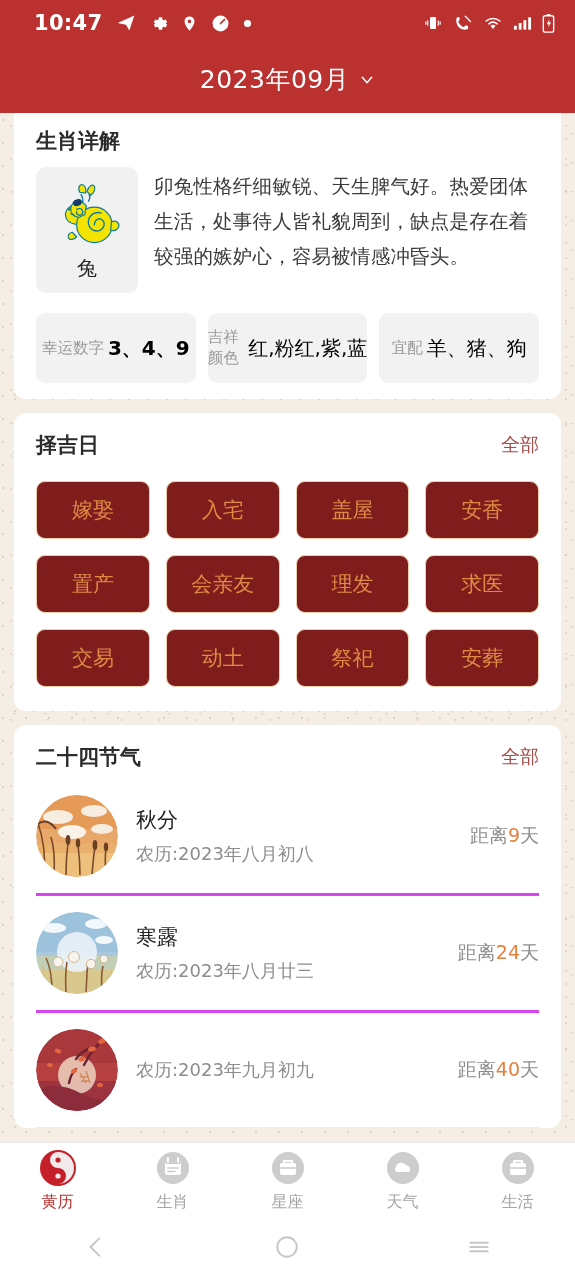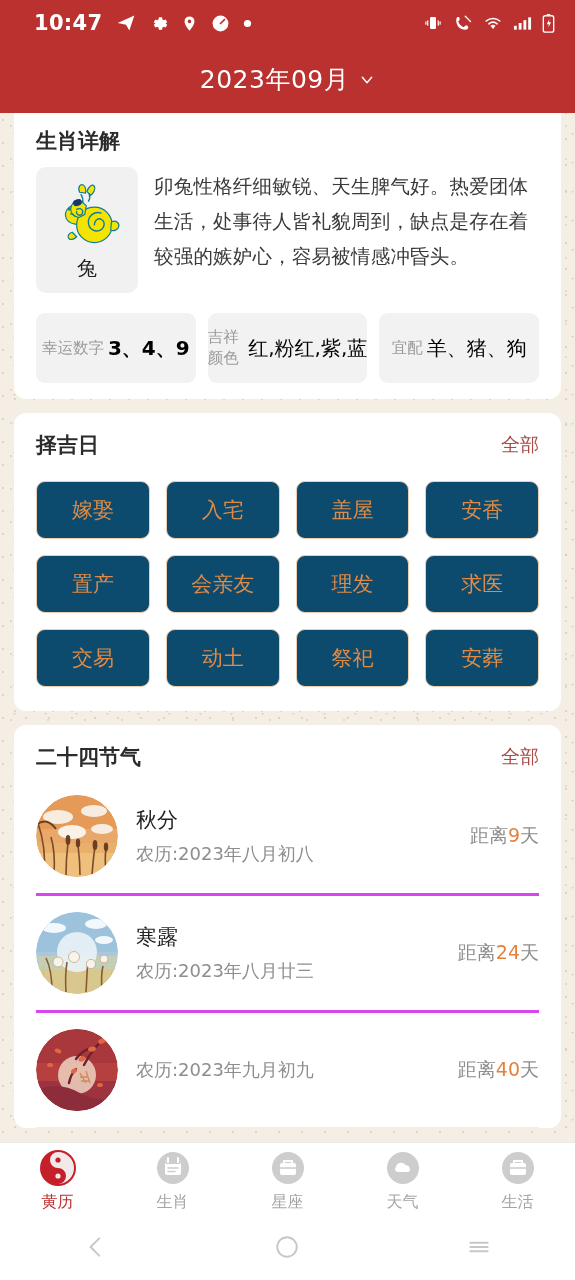--- a/index.html
+++ b/index.html
@@ -83,21 +83,21 @@
   .attr-value { font-size:20px; font-weight:700; color:#000000; white-space:nowrap; }
   .attr-value.thin { font-weight:400; color:#000000; font-size:20px; }
 
   
   .chip-grid {
     display:grid; grid-template-columns:repeat(4, 1fr);
     gap:16px 16px; padding:18px 22px 24px 22px;
   }
   .chip {
     height:58px; border:1px solid #edcfae; border-radius:9px;
-    background:#0c4a6e; color:#e08a45; font-size:21px;
+    background:#7f1d1d; color:#e08a45; font-size:21px;
     display:flex; align-items:center; justify-content:center;
   }
 
   
   .term-list { padding:4px 22px 0 22px; }
   .term-row {
     display:flex; align-items:center; gap:18px;
     padding:16px 0; border-bottom:3px solid #d946ef;
   }
   .term-row:last-child { border-bottom:1px solid #eeeeee; }

